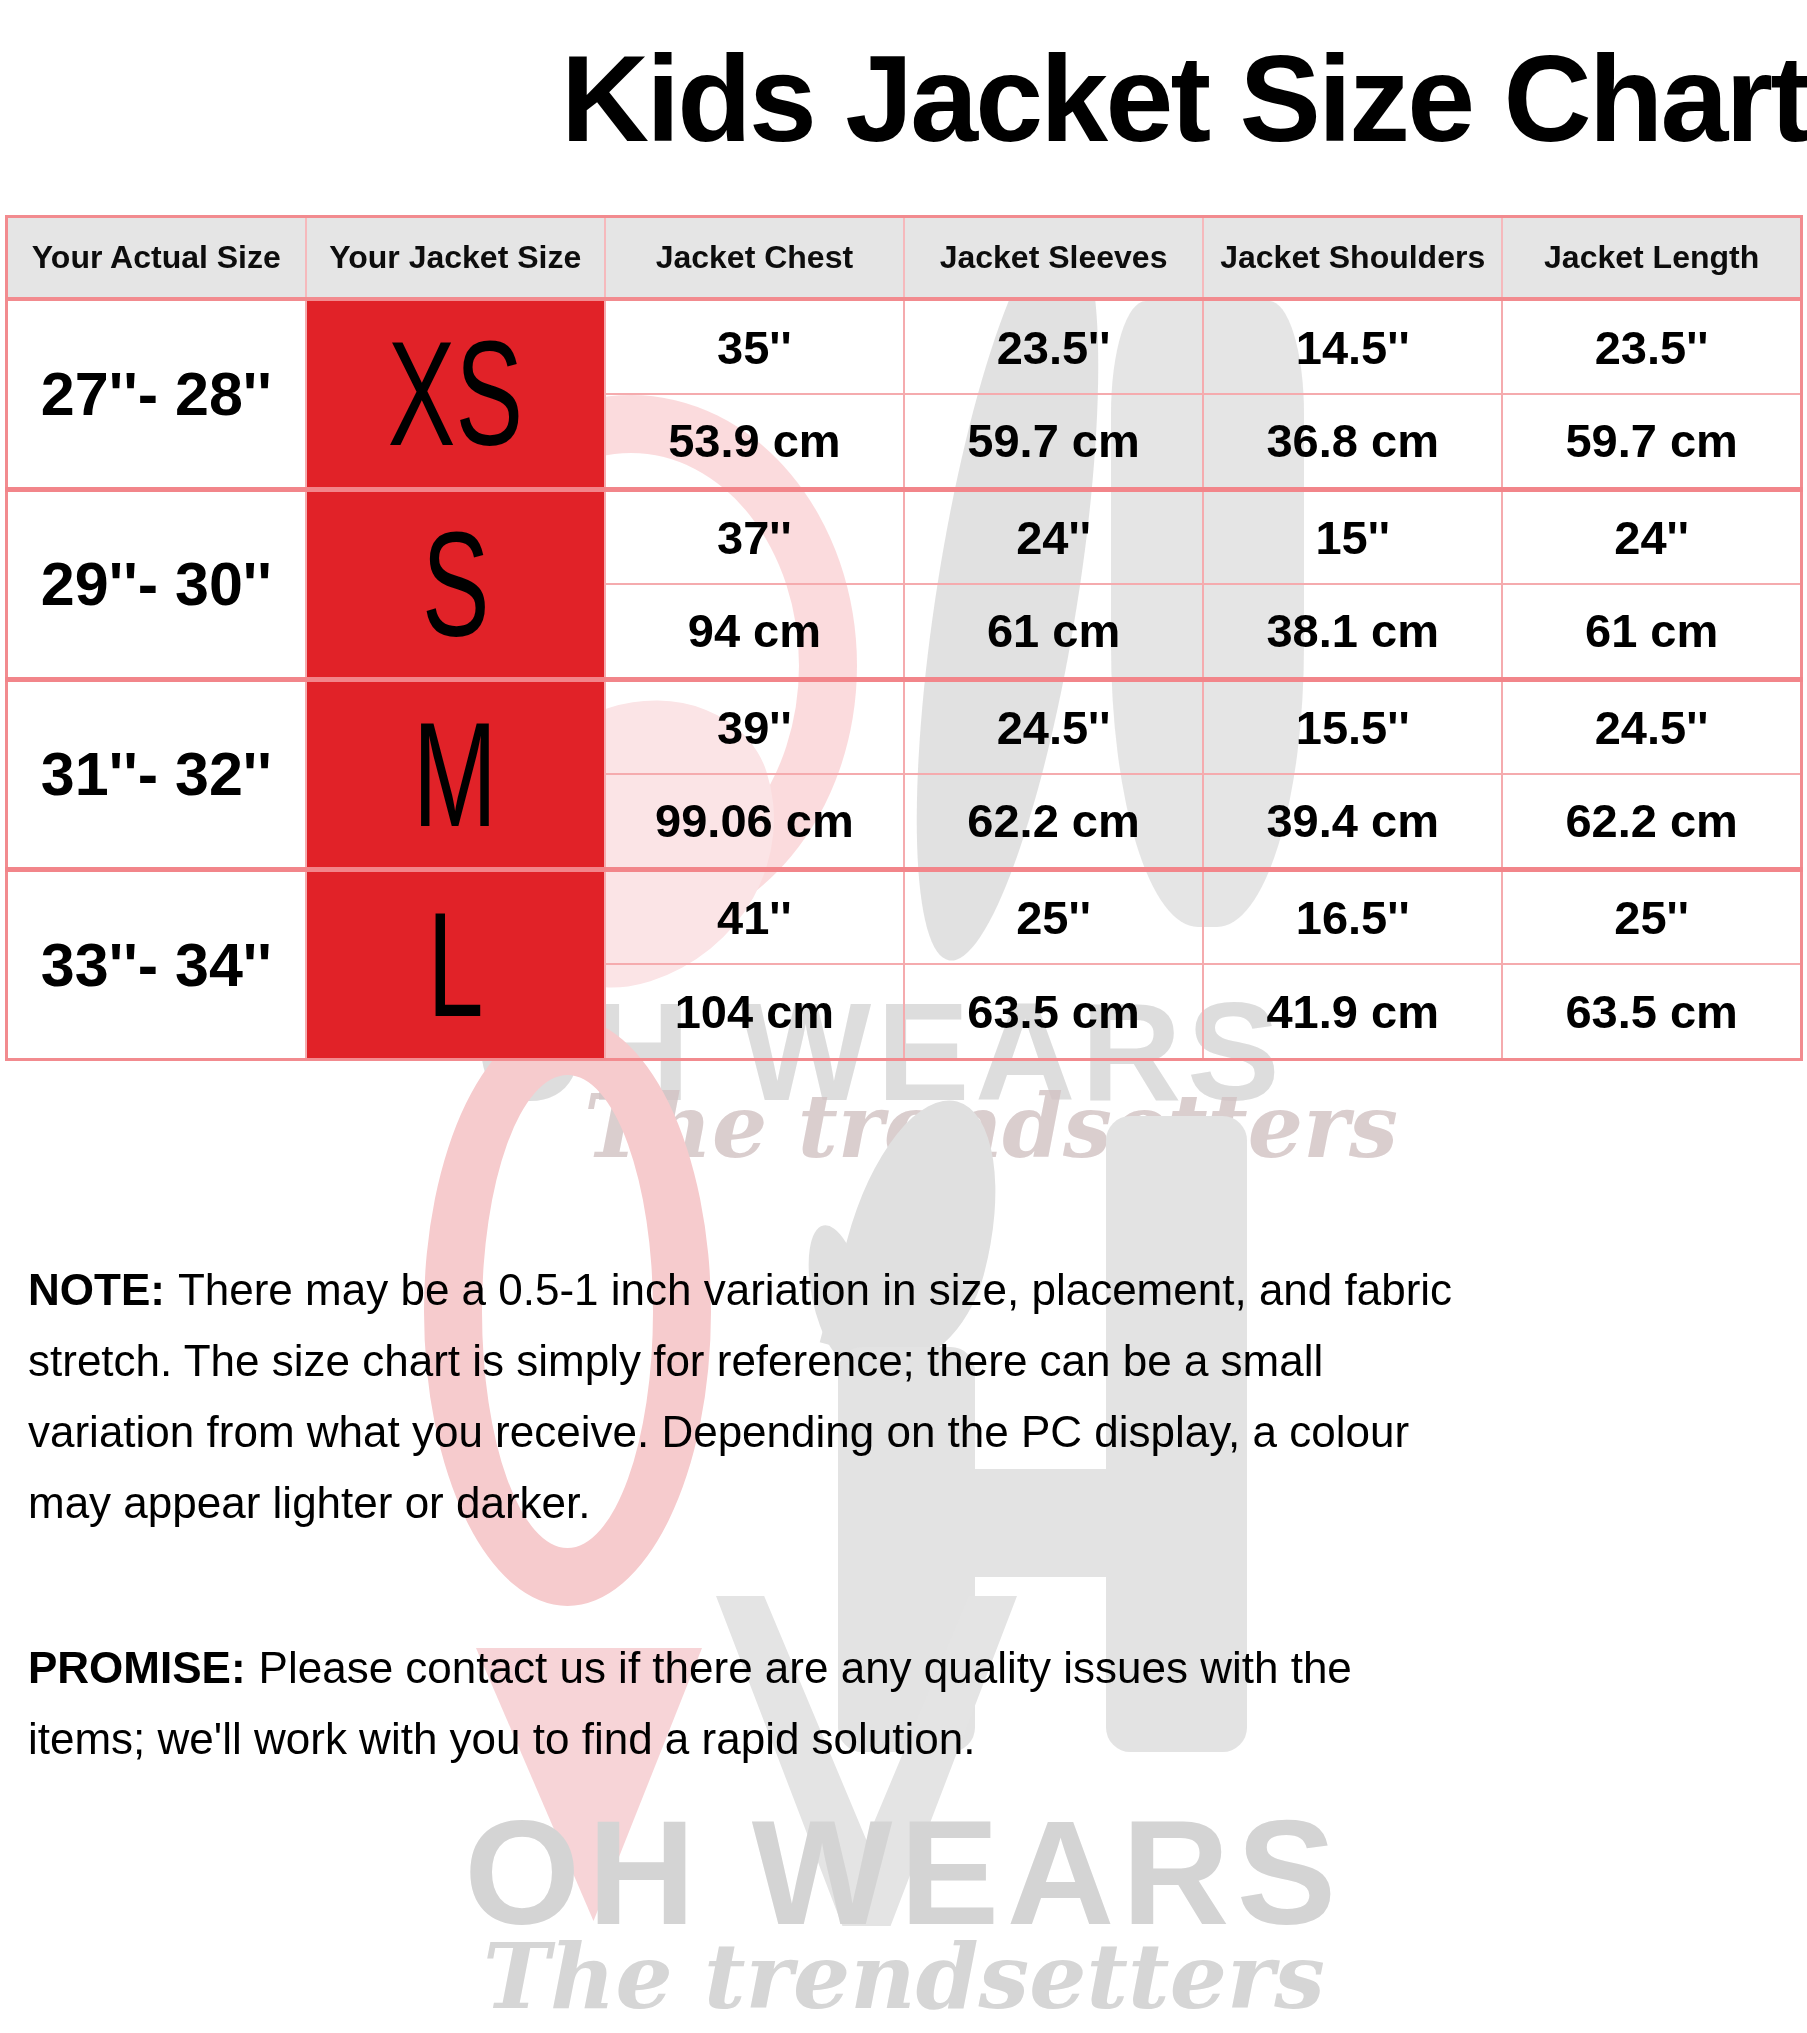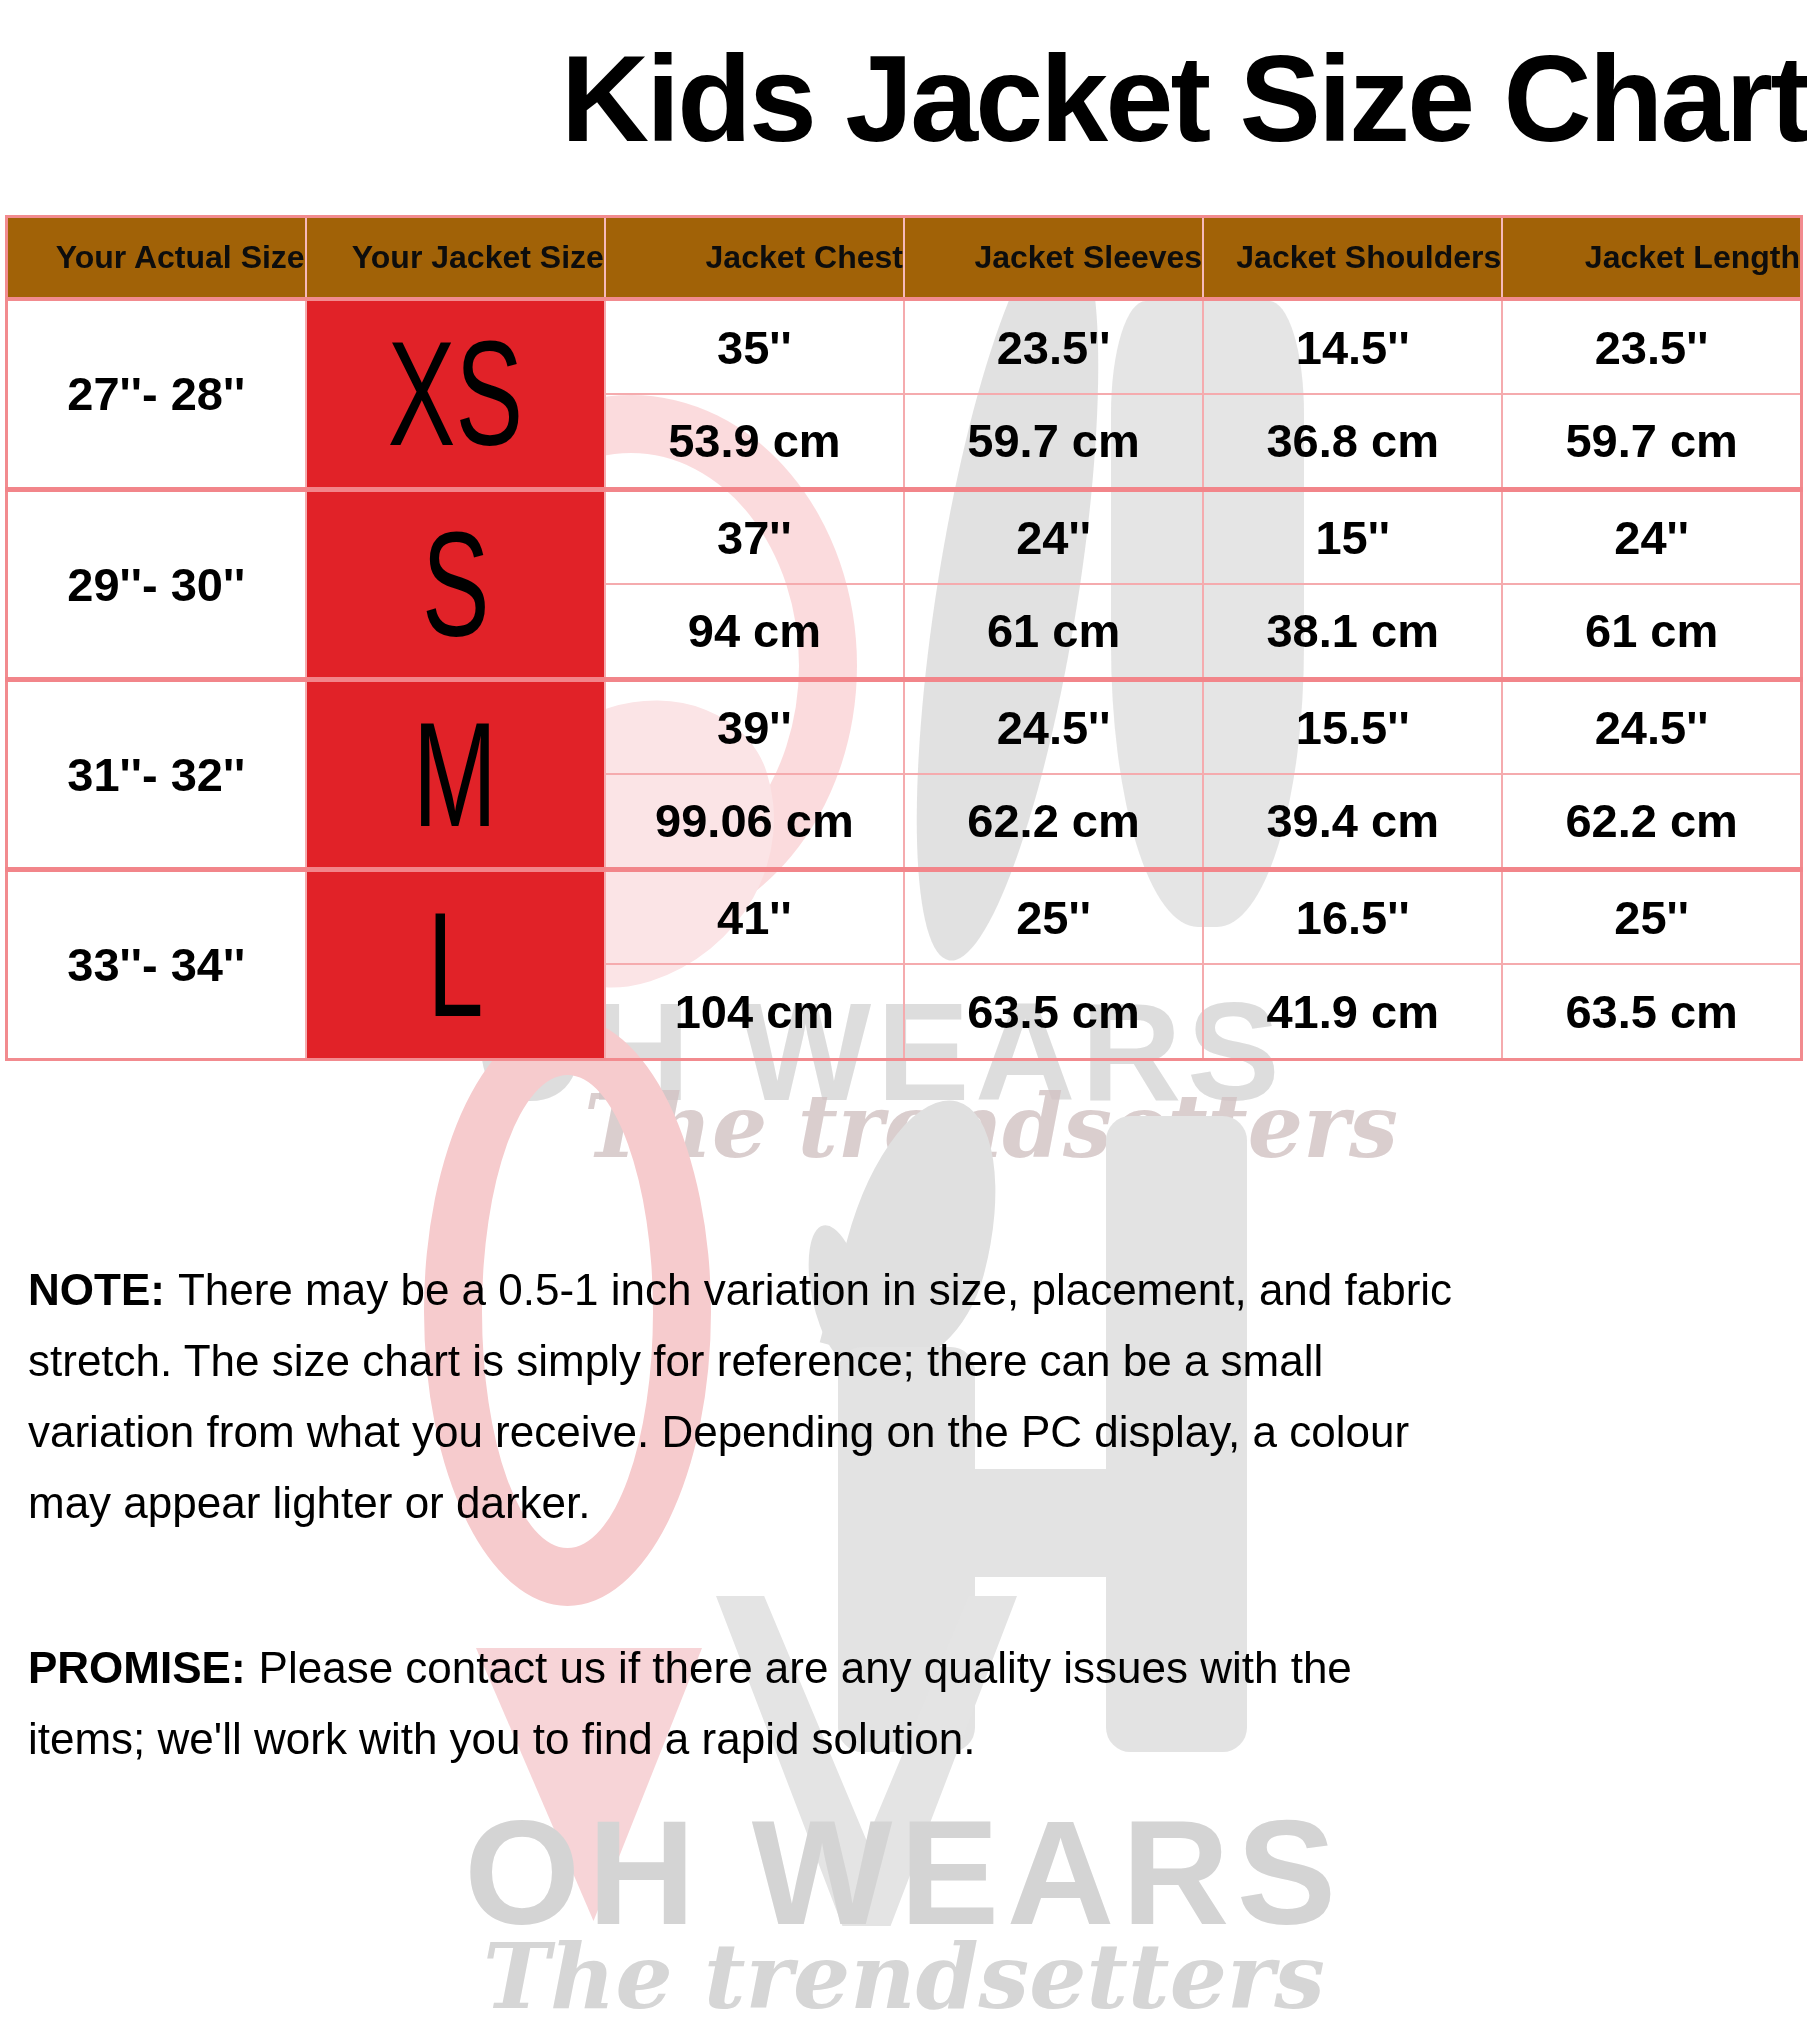--- a/index.html
+++ b/index.html
@@ -92,40 +92,40 @@
   table.size-chart {
     width: 1798px;
     margin: 40px auto 0 auto;
     border-collapse: collapse;
     table-layout: fixed;
     border: 3.8px solid #f28b8f;
   }
   table.size-chart col { width: 16.6667%; }
 
   .size-chart th {
-    background: #a16207;
+    background: #e5e5e5;
     color: #0d0d0d;
     font-size: 32px;
     font-weight: bold;
     height: 83px;
     border: 2.8px solid #f6b9bc;
     border-bottom: 4.7px solid #f28b8f;
-    text-align: right;
+    text-align: center;
   }
   .size-chart td {
     text-align: center;
     vertical-align: middle;
     border: 2.8px solid #f5abae;
     background: transparent;
     height: 95px;
   }
   .size-chart tr.group-start td { border-top: 5.6px solid #f2858a; }
 
   td.actual {
-    font-size: 47px;
+    font-size: 61px;
     font-weight: bold;
   }
   td.size-cell {
     background: #e12228;
   }
   td.size-cell .size-letter {
     display: inline-block;
     font-size: 149px;
     font-weight: normal;
     transform: scaleX(0.68);

